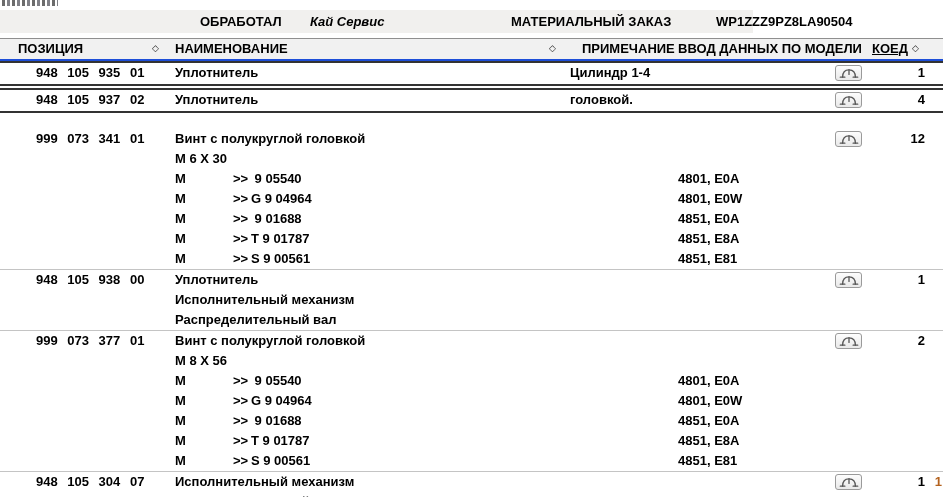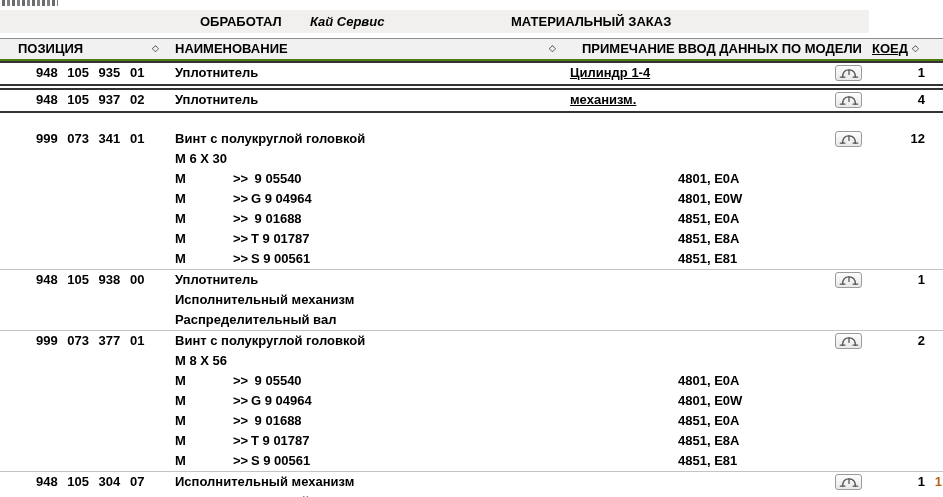--- a/index.html
+++ b/index.html
@@ -7,31 +7,31 @@
     position:relative;width:943px;height:497px;overflow:hidden;background:#fff;
     font-family:"Liberation Sans", sans-serif;color:#000;
   }
   
   .clip-fragment{
     position:absolute;left:2px;top:0;width:56px;height:6px;overflow:hidden;
     background:repeating-linear-gradient(90deg,#3a3a3a 0 3px,#ffffff 3px 5px,#55565e 5px 8px,#ffffff 8px 10px);
     opacity:.75;
   }
   .top-bar{
-    position:absolute;left:0;top:10px;width:869px;height:23px;
+    position:absolute;left:0;top:10px;width:753px;height:23px;
     background:#f1f0ee;font-size:13px;font-weight:bold;
   }
   .tb{position:absolute;top:4px;white-space:nowrap;}
   .tb-processed-label{left:200px;}
   .tb-processed-value{left:310px;font-style:italic;}
   .tb-order-label{left:511px;}
   .tb-order-value{left:716px;}
   .thead{
     position:absolute;left:0;top:38px;width:943px;height:20px;
-    background:#f1f1f1;border-top:1px solid #8f8f8f;border-bottom:2px solid #4d7c0f;
+    background:#f1f1f1;border-top:1px solid #8f8f8f;border-bottom:2px solid #1d4ed8;
     font-size:13px;font-weight:bold;
   }
   .th{position:absolute;top:2px;white-space:nowrap;}
   .th-pos{left:18px;}
   .th-name{left:175px;}
   .th-note{left:570px;padding-left:12px;}
   .th-model{left:678px;}
   .th-qty{left:872px;text-decoration:underline;}
   .dia{position:absolute;top:4px;font-size:9px;font-weight:normal;color:#222;}
   .dia1{left:152px;}
@@ -46,21 +46,21 @@
   .block.after-framed{margin-top:16px;border-bottom:1px solid #c4c4c4;}
   .line{position:relative;height:20px;font-size:13px;font-weight:bold;white-space:pre;}
   .framed .line{height:21px;}
   .cell{position:absolute;top:2px;white-space:pre;}
   .pos{left:36px;word-spacing:6px;}
   .nm{left:175px;}
   .m-col{left:175px;}
   .arrow-col{left:233px;}
   .code-col{left:251px;}
   .model-col{left:678px;}
-  .note{left:570px;text-decoration:underline;}
+  .note{left:570px;}
   .qty{left:auto;right:18px;width:60px;text-align:right;}
   .qty-extra{left:auto;right:1px;width:12px;text-align:right;color:#b4621e;}
   .part-btn{
     position:absolute;left:835px;top:2px;width:27px;height:16px;
     border:1px solid #9a9a9a;border-radius:3px;
     background:linear-gradient(#fdfdfd,#e9e9e9);
     padding:0;cursor:pointer;display:flex;align-items:center;justify-content:center;
   }
   .part-btn svg{display:block;}
 </style>
@@ -68,20 +68,21 @@
 <body>
 
 <div class="screen">
 
   <div class="clip-fragment"></div>
 
   <div class="top-bar">
     <span class="tb tb-processed-label">ОБРАБОТАЛ</span>
     <span class="tb tb-processed-value">Кай Сервис</span>
     <span class="tb tb-order-label">МАТЕРИАЛЬНЫЙ ЗАКАЗ</span>
+    <span class="tb tb-order-value">WP1ZZZ9PZ8LA90504</span>
   </div>
 
   <div class="thead">
     <span class="th th-pos">ПОЗИЦИЯ</span>
     <span class="dia dia1">◇</span>
     <span class="th th-name">НАИМЕНОВАНИЕ</span>
     <span class="dia dia2">◇</span>
     <span class="th th-note">ПРИМЕЧАНИЕ</span>
     <span class="th th-model">ВВОД ДАННЫХ ПО МОДЕЛИ</span>
     <span class="th th-qty">КОЕД</span>
@@ -91,21 +92,21 @@
   <div class="tbody" id="tbody">
       <div class="block framed first-framed">
         <div class="line"><span class="cell pos">948 105 935 01</span><span class="cell nm">Уплотнитель</span><span class="cell note">Цилиндр 1-4</span><button class="part-btn"><span><svg width="22" height="13" viewBox="0 0 24 14" fill="none" stroke="#555" stroke-width="1.4" stroke-linecap="round">
                 <path d="M5 11 C5 5 8 3 12 3 C16 3 19 5 19 11"></path>
                 <path d="M12 3 V8"></path>
                 <path d="M2.5 11 H7.5"></path>
                 <path d="M16.5 11 H21.5"></path>
               </svg></span></button><span class="cell qty">1</span></div>
       </div>
       <div class="block framed">
-        <div class="line"><span class="cell pos">948 105 937 02</span><span class="cell nm">Уплотнитель</span><span class="cell note">механизм.</span><button class="part-btn"><span><svg width="22" height="13" viewBox="0 0 24 14" fill="none" stroke="#555" stroke-width="1.4" stroke-linecap="round">
+        <div class="line"><span class="cell pos">948 105 937 02</span><span class="cell nm">Уплотнитель</span><span class="cell note">головкой.</span><button class="part-btn"><span><svg width="22" height="13" viewBox="0 0 24 14" fill="none" stroke="#555" stroke-width="1.4" stroke-linecap="round">
                 <path d="M5 11 C5 5 8 3 12 3 C16 3 19 5 19 11"></path>
                 <path d="M12 3 V8"></path>
                 <path d="M2.5 11 H7.5"></path>
                 <path d="M16.5 11 H21.5"></path>
               </svg></span></button><span class="cell qty">4</span></div>
       </div>
       <div class="block after-framed">
         <div class="line"><span class="cell pos">999 073 341 01</span><span class="cell nm">Винт с полукруглой головкой</span><button class="part-btn"><span><svg width="22" height="13" viewBox="0 0 24 14" fill="none" stroke="#555" stroke-width="1.4" stroke-linecap="round">
                 <path d="M5 11 C5 5 8 3 12 3 C16 3 19 5 19 11"></path>
                 <path d="M12 3 V8"></path>

